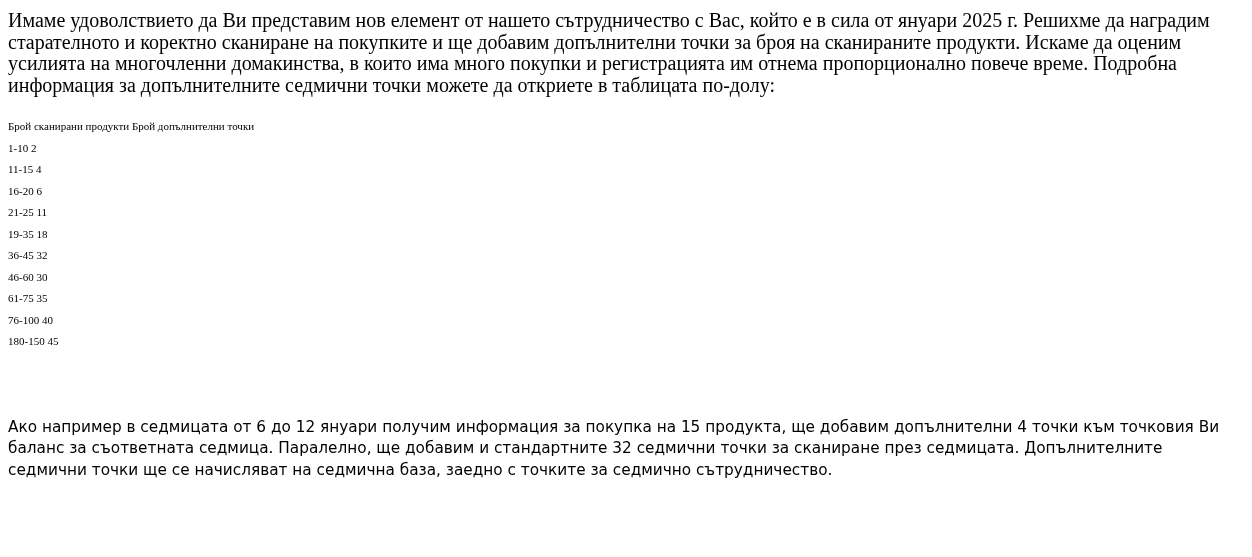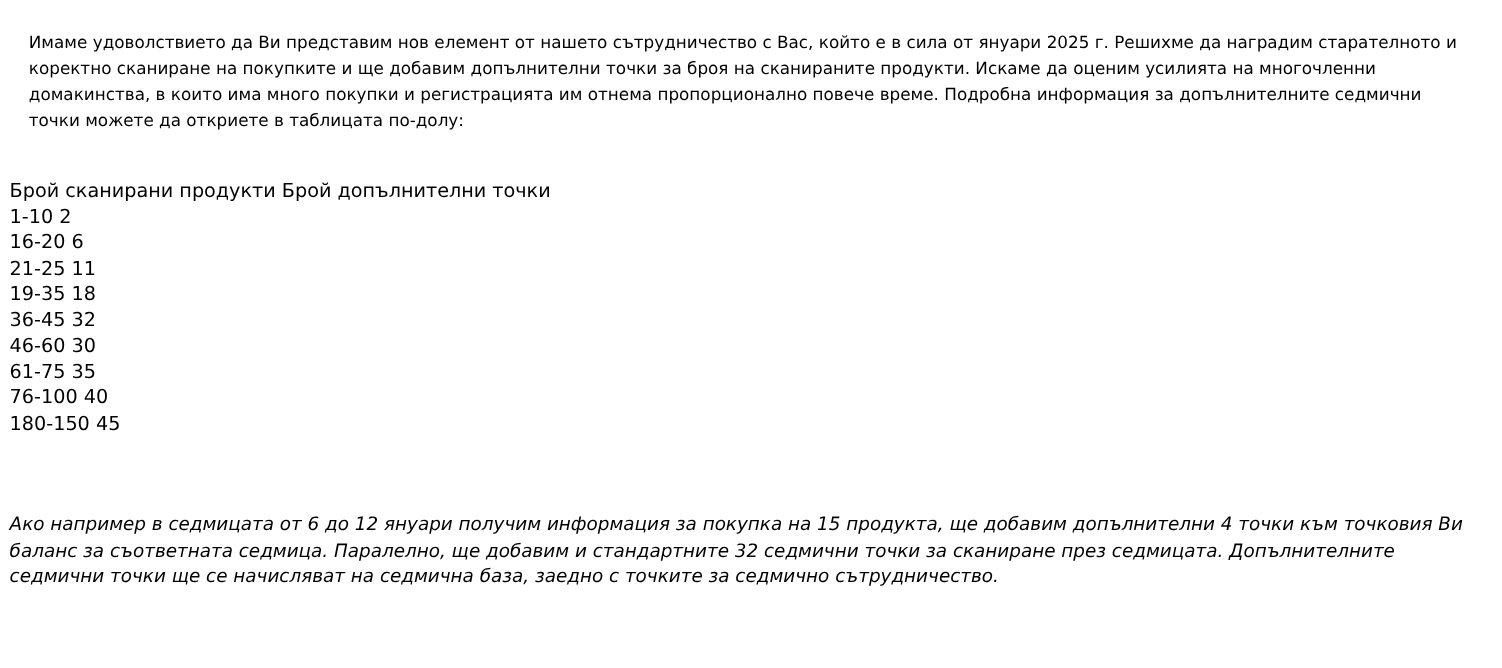--- a/index.html
+++ b/index.html
@@ -13,58 +13,60 @@
     font-family: "DejaVu Sans", sans-serif;
     color: #000000;
     overflow: hidden;
   }
   .page {
     padding: 10px 8px 0 8px;
     box-sizing: border-box;
     width: 1252px;
   }
   .intro {
-    font-size: 14px;
+    font-size: 20px;
     line-height: 21.5px;
     max-width: 1238px;
-    margin: 16px;
+    margin: 0;
     white-space: normal;
+    font-family: Liberation Serif, serif;
   }
   .spacer-1 { height: 20px; }
   .table-block {
-    font-size: 16px;
+    font-size: 11px;
     line-height: 21.5px;
+    font-family: Liberation Serif, serif;
   }
   .table-head {
     margin-bottom: 0;
   }
   .table-row {
     white-space: pre;
   }
   .spacer-2 { height: 64px; }
   .outro {
     font-size: 15.3px;
     line-height: 21.5px;
     max-width: 1238px;
     margin: 0;
-    font-style: italic;
   }
 </style>
 </head>
 <body>
 
 <div class="page">
 
   <p class="intro">Имаме удоволствието да Ви представим нов елемент от нашето сътрудничество с Вас, който е в сила от януари 2025 г. Решихме да наградим старателното и коректно сканиране на покупките и ще добавим допълнителни точки за броя на сканираните продукти. Искаме да оценим усилията на многочленни домакинства, в които има много покупки и регистрацията им отнема пропорционално повече време. Подробна информация за допълнителните седмични точки можете да откриете в таблицата по-долу:</p>
 
   <div class="spacer-1"></div>
 
   <div class="table-block">
     <div class="table-head">Брой сканирани продукти Брой допълнителни точки</div>
     <div class="table-row">1-10 2</div>
+    <div class="table-row">11-15 4</div>
     <div class="table-row">16-20 6</div>
     <div class="table-row">21-25 11</div>
     <div class="table-row">19-35 18</div>
     <div class="table-row">36-45 32</div>
     <div class="table-row">46-60 30</div>
     <div class="table-row">61-75 35</div>
     <div class="table-row">76-100 40</div>
     <div class="table-row">180-150 45</div>
   </div>
 

